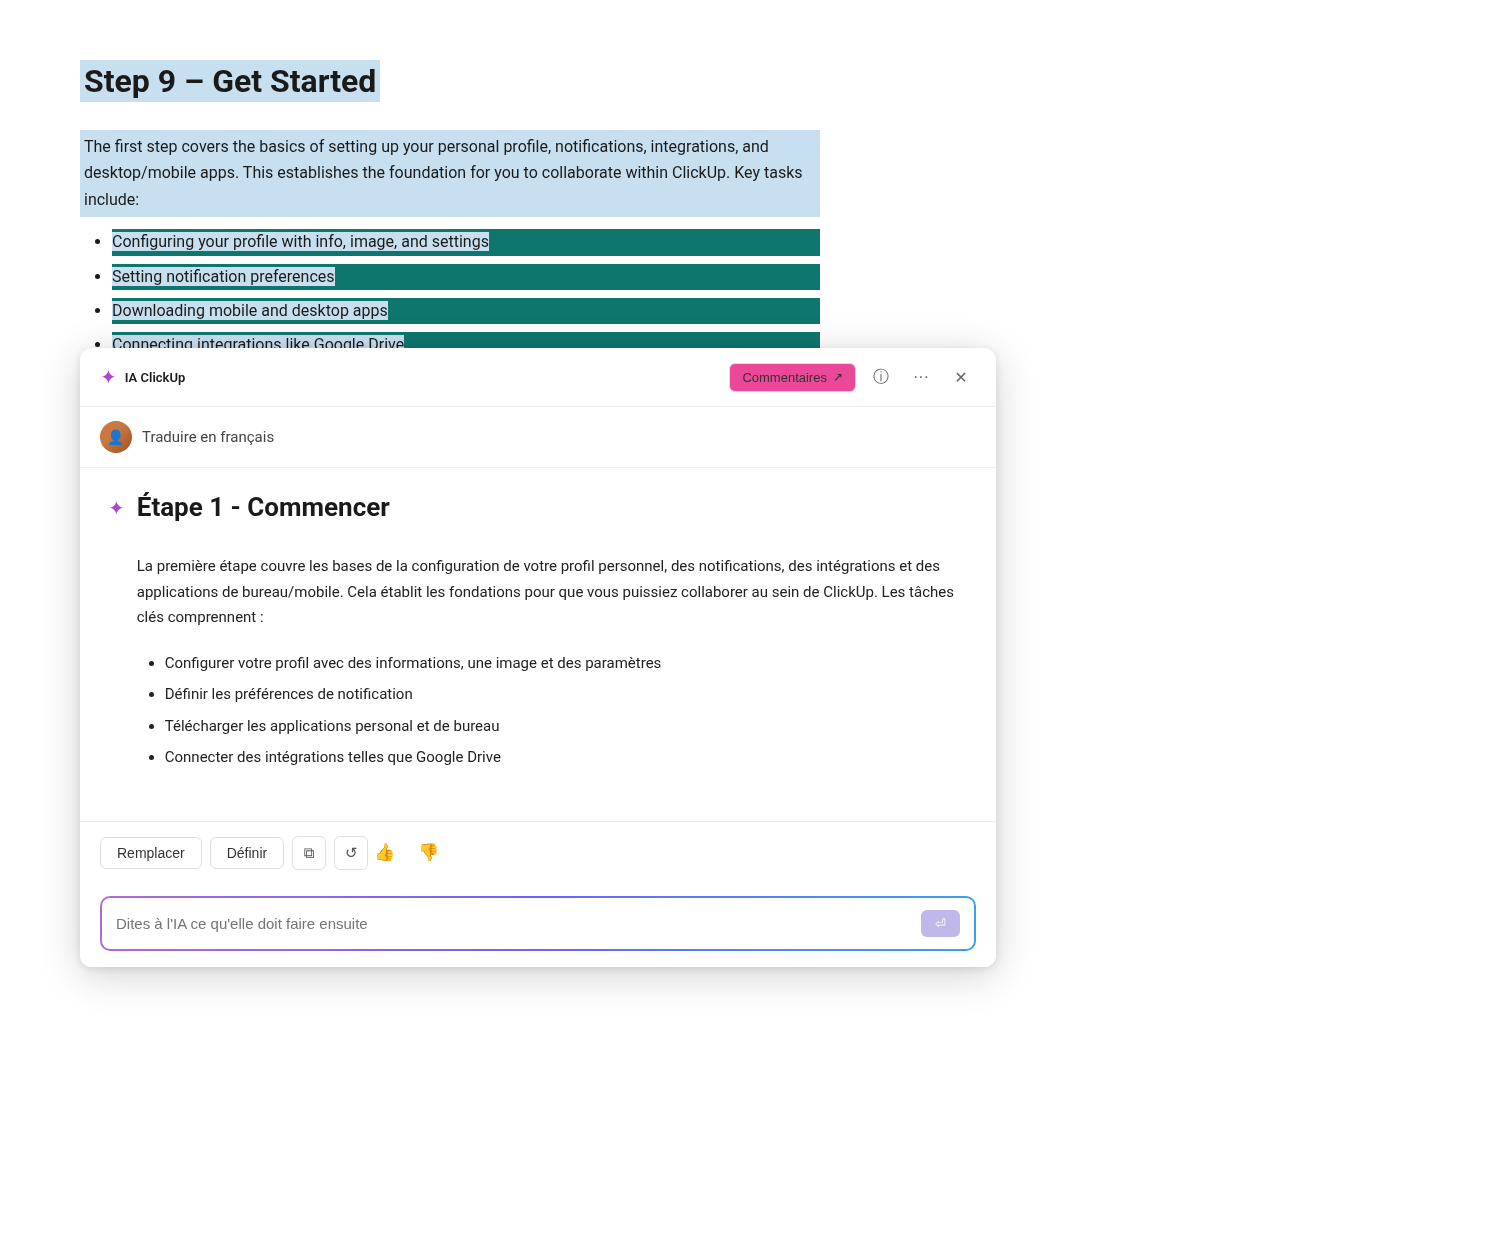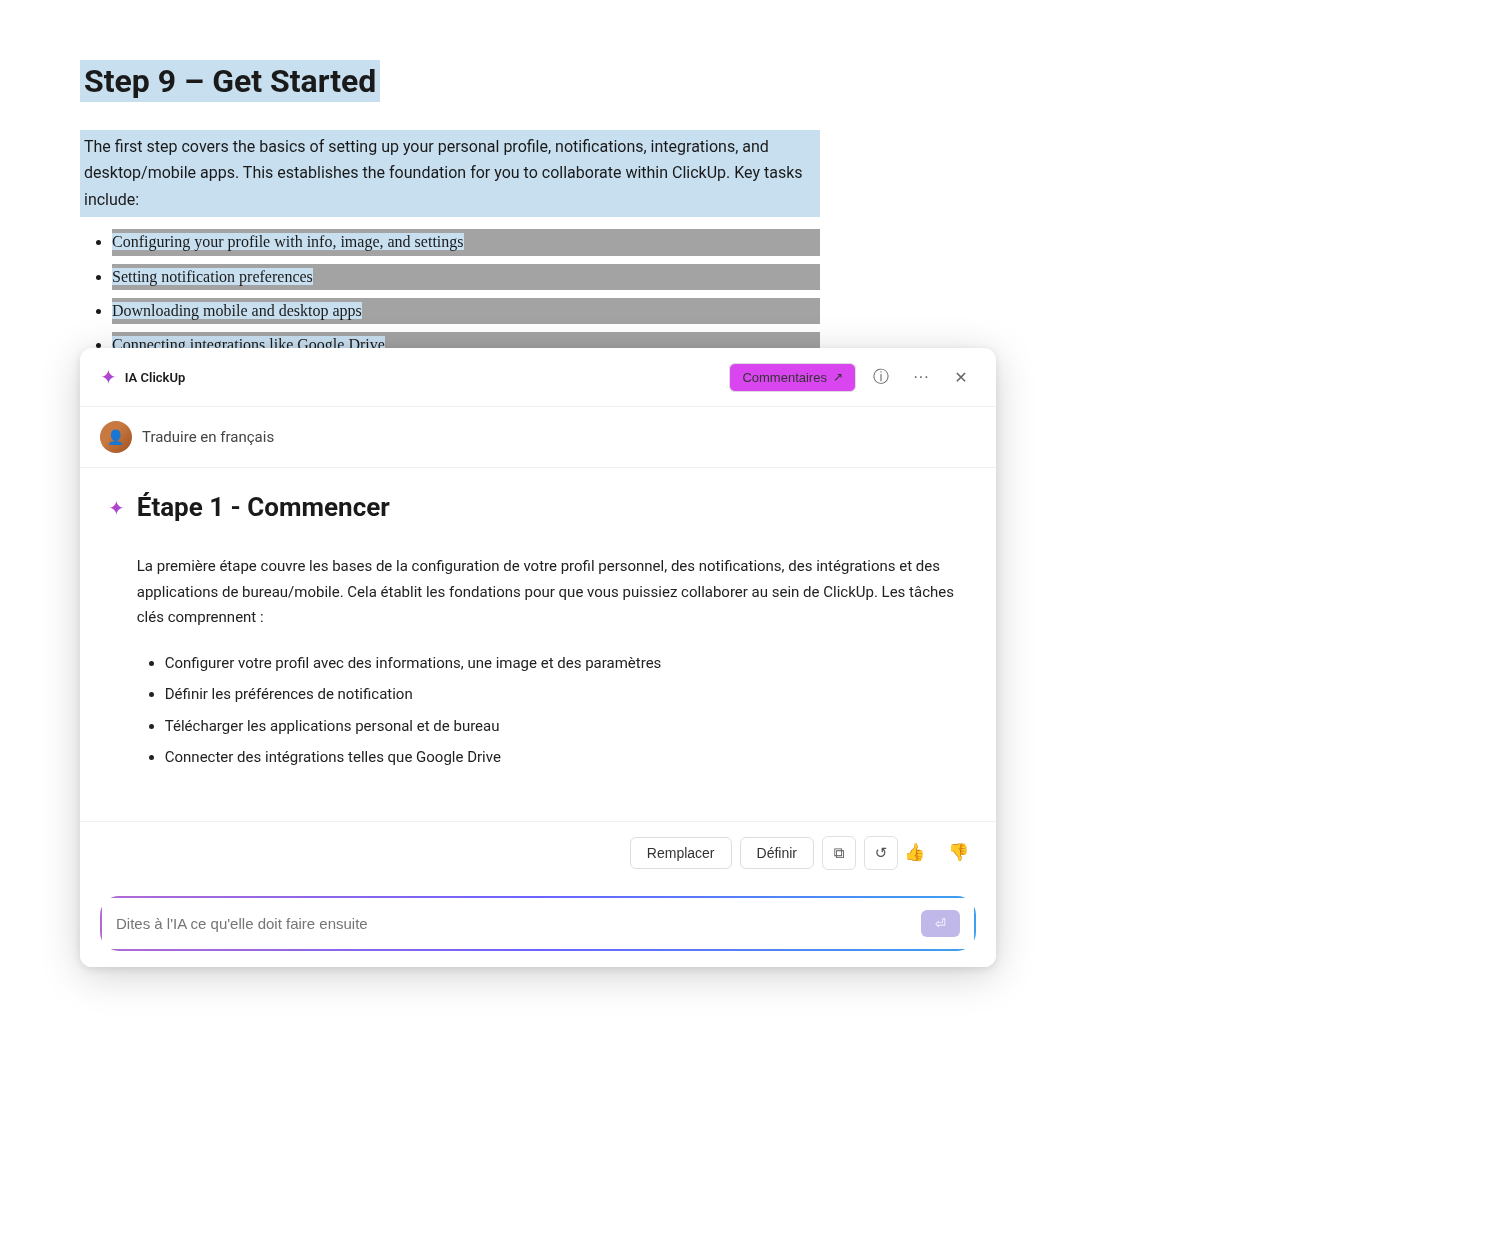--- a/index.html
+++ b/index.html
@@ -44,23 +44,22 @@
       margin-bottom: 32px;
     }
 
     .doc-list li {
       font-size: 16px;
       line-height: 1.65;
       margin-bottom: 8px;
     }
 
     .doc-list li.highlighted {
-      background: #a3a3a3;
+      background: #0f766e;
       display: list-item;
-      font-family: Liberation Serif, serif;
     }
 
     .doc-list li.highlighted span {
       background: #c8dff0;
     }
 
     
     .overlay {
       position: absolute;
       top: 348px;
@@ -104,21 +103,21 @@
       gap: 10px;
     }
 
     .comments-btn {
       display: flex;
       align-items: flex-start;
       gap: 6px;
       padding: 6px 12px;
       border: 1px solid #ddd;
       border-radius: 6px;
-      background: #d946ef;
+      background: #ec4899;
       font-size: 13px;
       cursor: pointer;
       color: #333;
     }
 
     .icon-btn {
       width: 30px;
       height: 30px;
       display: flex;
       align-items: center;
@@ -211,21 +210,21 @@
       font-size: 15px;
       line-height: 1.7;
       color: #222;
       margin-bottom: 6px;
     }
 
     
     .modal-footer {
       display: flex;
       align-items: center;
-      justify-content: flex-end;
+      justify-content: flex-start;
       padding: 14px 20px;
       border-top: 1px solid #f0f0f0;
     }
 
     .footer-left {
       display: flex;
       align-items: center;
       gap: 8px;
     }
 
@@ -274,21 +273,21 @@
     }
 
     
     .input-row {
       padding: 12px 20px 16px;
       background: #fff;
     }
 
     .input-wrapper {
       position: relative;
-      border-radius: 19px;
+      border-radius: 10px;
       background: linear-gradient(90deg, #b06ad4, #6c63ff, #3ca0f0);
       padding: 2px;
     }
 
     .input-inner {
       background: #fff;
       border-radius: 8px;
       display: flex;
       align-items: center;
       padding: 12px 14px;

